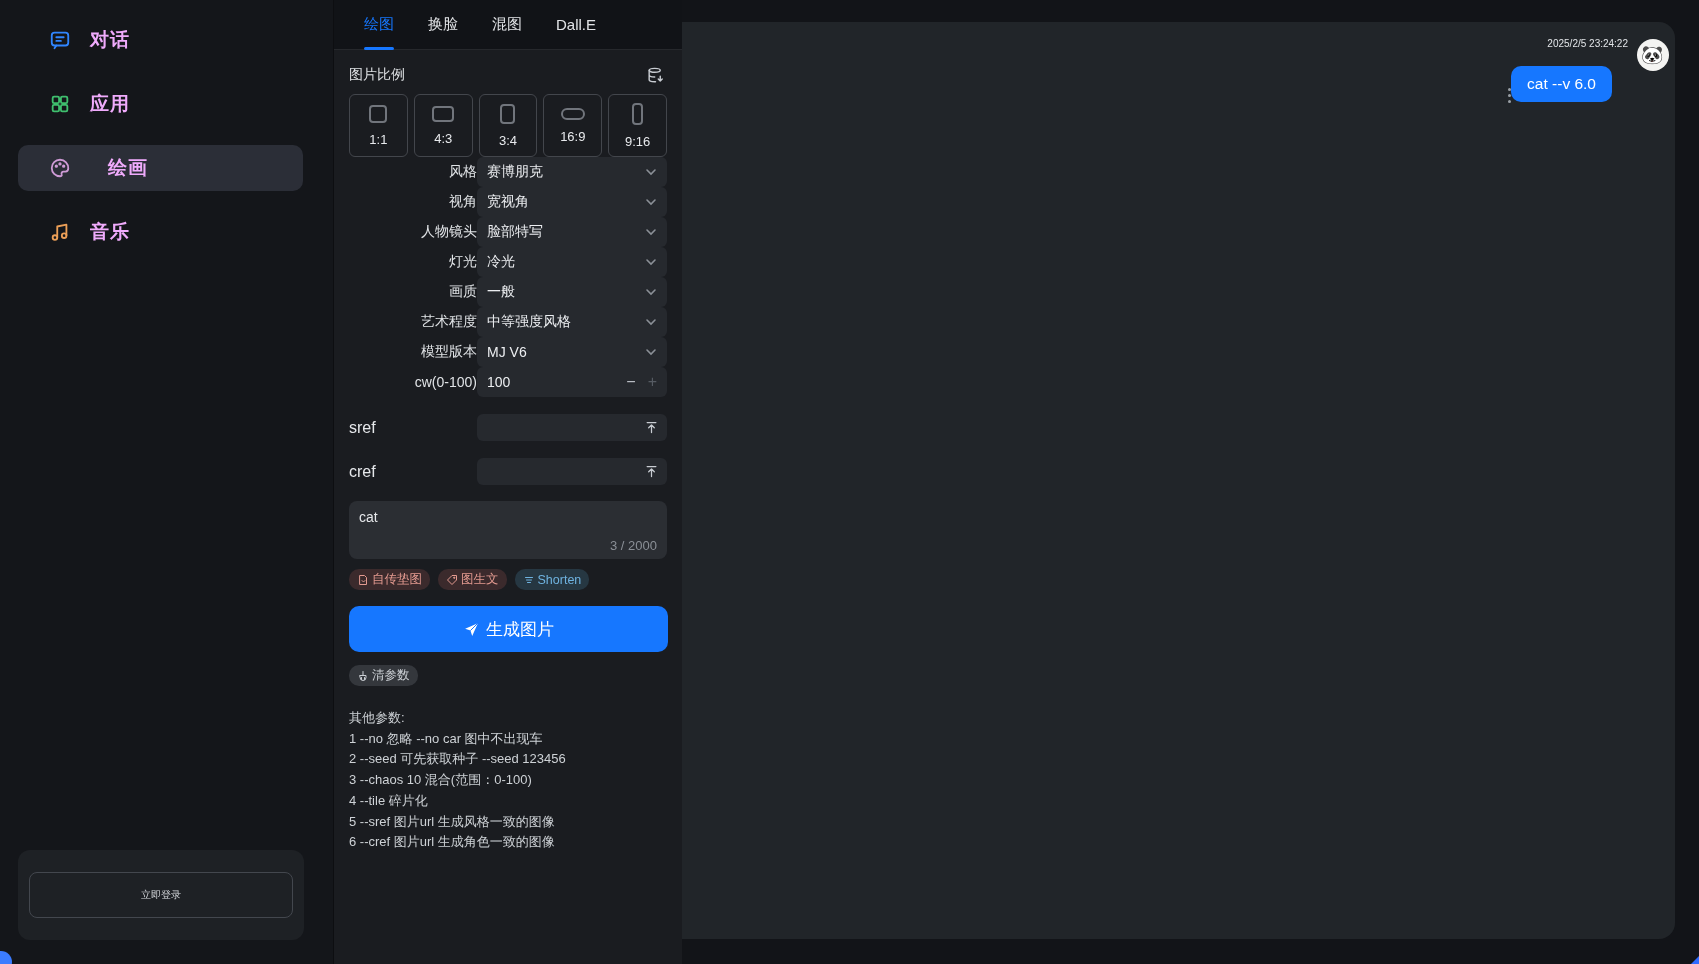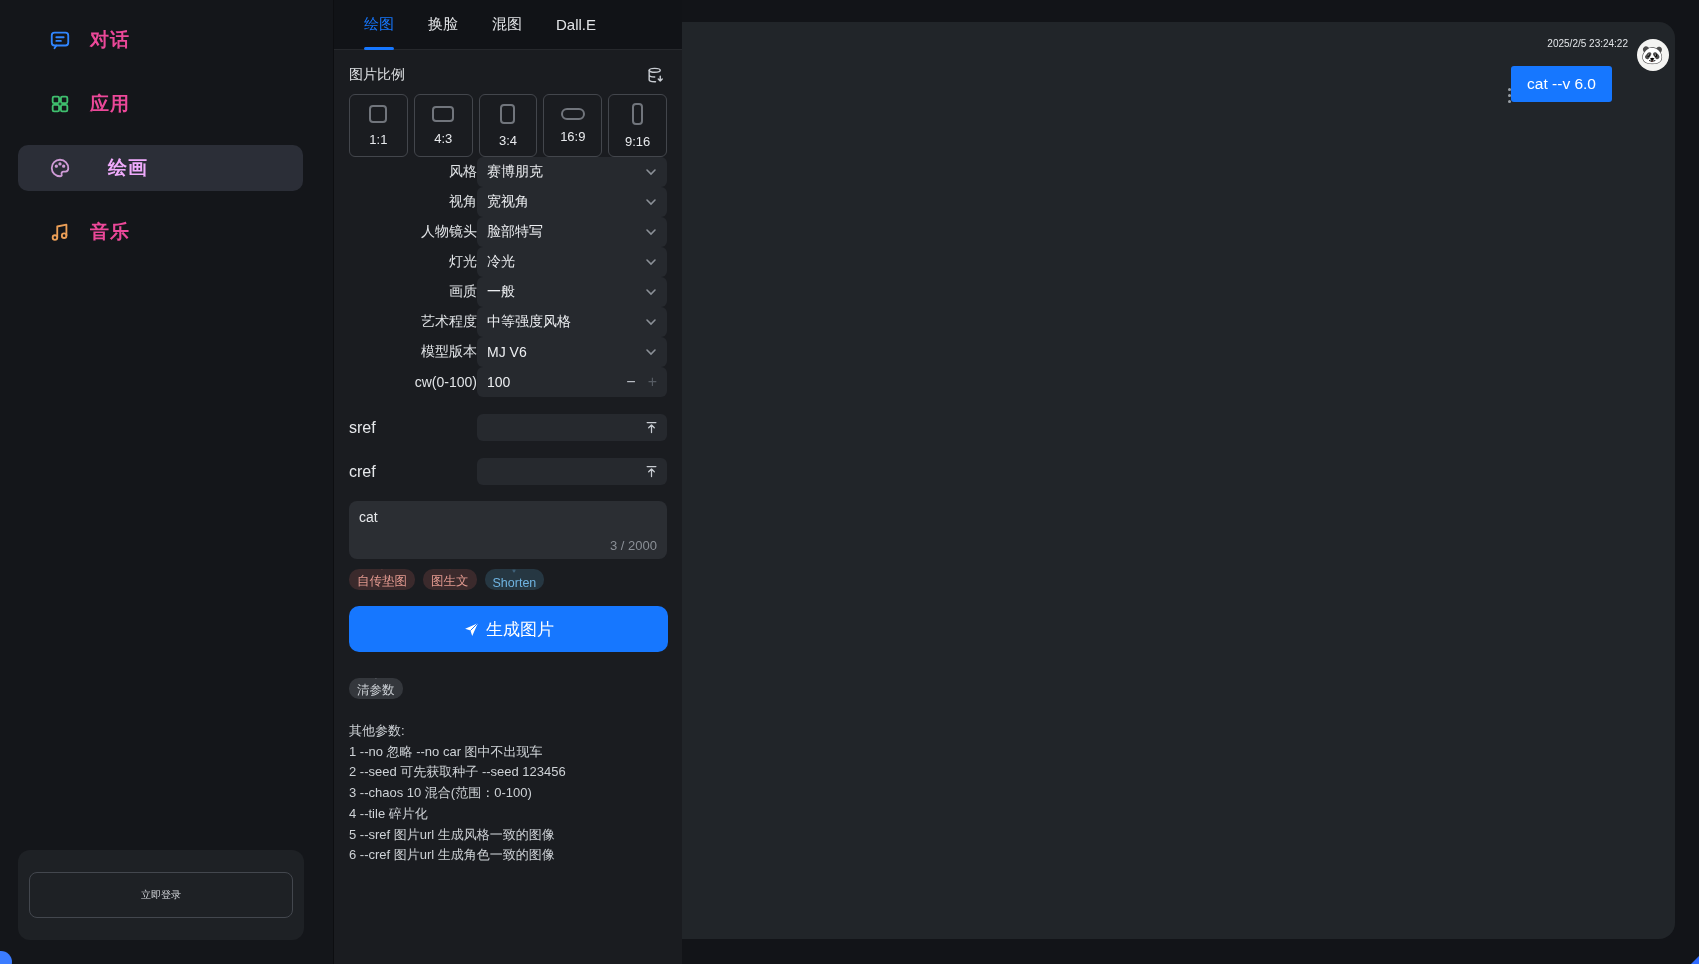--- a/index.html
+++ b/index.html
@@ -11,21 +11,21 @@
   }
   
   .sidebar {
     width:333px; height:964px; background:#14161a; position:relative;
     flex:0 0 333px; padding-top:17px;
   }
   .side-item {
     height:46px; margin:0 30px 18px 18px; display:flex; align-items:center;
     padding-left:30px; border-radius:10px; cursor:pointer;
   }
-  .side-item .lbl { font-size:19px; font-weight:700; color:#ec4899; margin-left:18px; letter-spacing:1px; }
+  .side-item .lbl { font-size:19px; font-weight:700; color:#f0abfc; margin-left:18px; letter-spacing:1px; }
   .side-item.active { background:#2b2e37; }
   .side-item.active .lbl { color:#f0abfc;margin-left:36px; }
   .side-icon { width:24px; height:24px; display:flex; align-items:center; justify-content:center; }
   .login-card {
     position:absolute; left:18px; bottom:24px; width:286px; height:90px;
     background:#1e2125; border-radius:12px; display:flex; align-items:center; justify-content:center;
   }
   .login-btn {
     width:264px; height:46px; border:1px solid #43474e; border-radius:8px;
     background:transparent; color:#d6d9dd; font-size:10px; cursor:pointer;
@@ -79,21 +79,21 @@
   }
   .prompt-box {
     margin-top:16px; height:58px; background:#2b2e33; border-radius:8px;
     padding:8px 10px; position:relative; cursor:text;
   }
   .prompt-text { font-size:14px; color:#e6e8eb; }
   .prompt-counter { position:absolute; right:10px; bottom:6px; font-size:13px; color:#8a8f96; }
   .tag-row { display:flex; gap:8px; margin-top:10px; }
   .tag {
     height:21px; border-radius:10px; display:flex; align-items:center; gap:3px;
-    padding:0 8px; font-size:12.5px; cursor:pointer;flex-direction:column;
+    padding:0 8px; font-size:12.5px; cursor:pointer;
   }
   .tag.red { background:#3b2a2c; color:#e39a90; }
   .tag.blue { background:#263742; color:#6fb3e0; }
   .tag.grey { background:#34373c; color:#ccd0d5; }
   .gen-btn {
     margin-top:16px; width:319px; height:46px; border:none; border-radius:10px;
     background:#1677ff; color:#ffffff; font-size:17px; cursor:pointer;
     display:flex; align-items:center; justify-content:center; gap:6px; font-family:inherit;
   }
   .clear-row { margin-top:13px; }
@@ -104,21 +104,21 @@
     position:absolute; left:0; top:22px; right:24px; bottom:25px;
     background:#212529; border-radius:0 16px 16px 0;
   }
   .timestamp { position:absolute; top:16px; right:47px; font-size:10px; color:#e2e5e8; }
   .avatar {
     position:absolute; top:17px; right:6px; width:32px; height:32px; border-radius:50%;
     background:#f4f4f2; display:flex; align-items:center; justify-content:center; font-size:18px;
   }
   .bubble {
     position:absolute; top:44px; right:63px; height:36px; background:#1677ff;
-    border-radius:3px; color:#ffffff; font-size:15.5px;
+    border-radius:10px; color:#ffffff; font-size:15.5px;
     display:flex; align-items:center; padding:0 16px;
   }
   .dots { position:absolute; top:66px; right:163px; width:6px; cursor:pointer; display:flex; flex-direction:column; gap:3px; align-items:center; }
   .dots i { width:3px; height:3px; border-radius:50%; background:#9aa0a6; }
   .corner-tri { position:absolute; right:0; bottom:0; width:0; height:0; border-left:8px solid transparent; border-bottom:8px solid #2f6bff; }
   svg { display:block; }
 </style>
 </head>
 <body>
 

